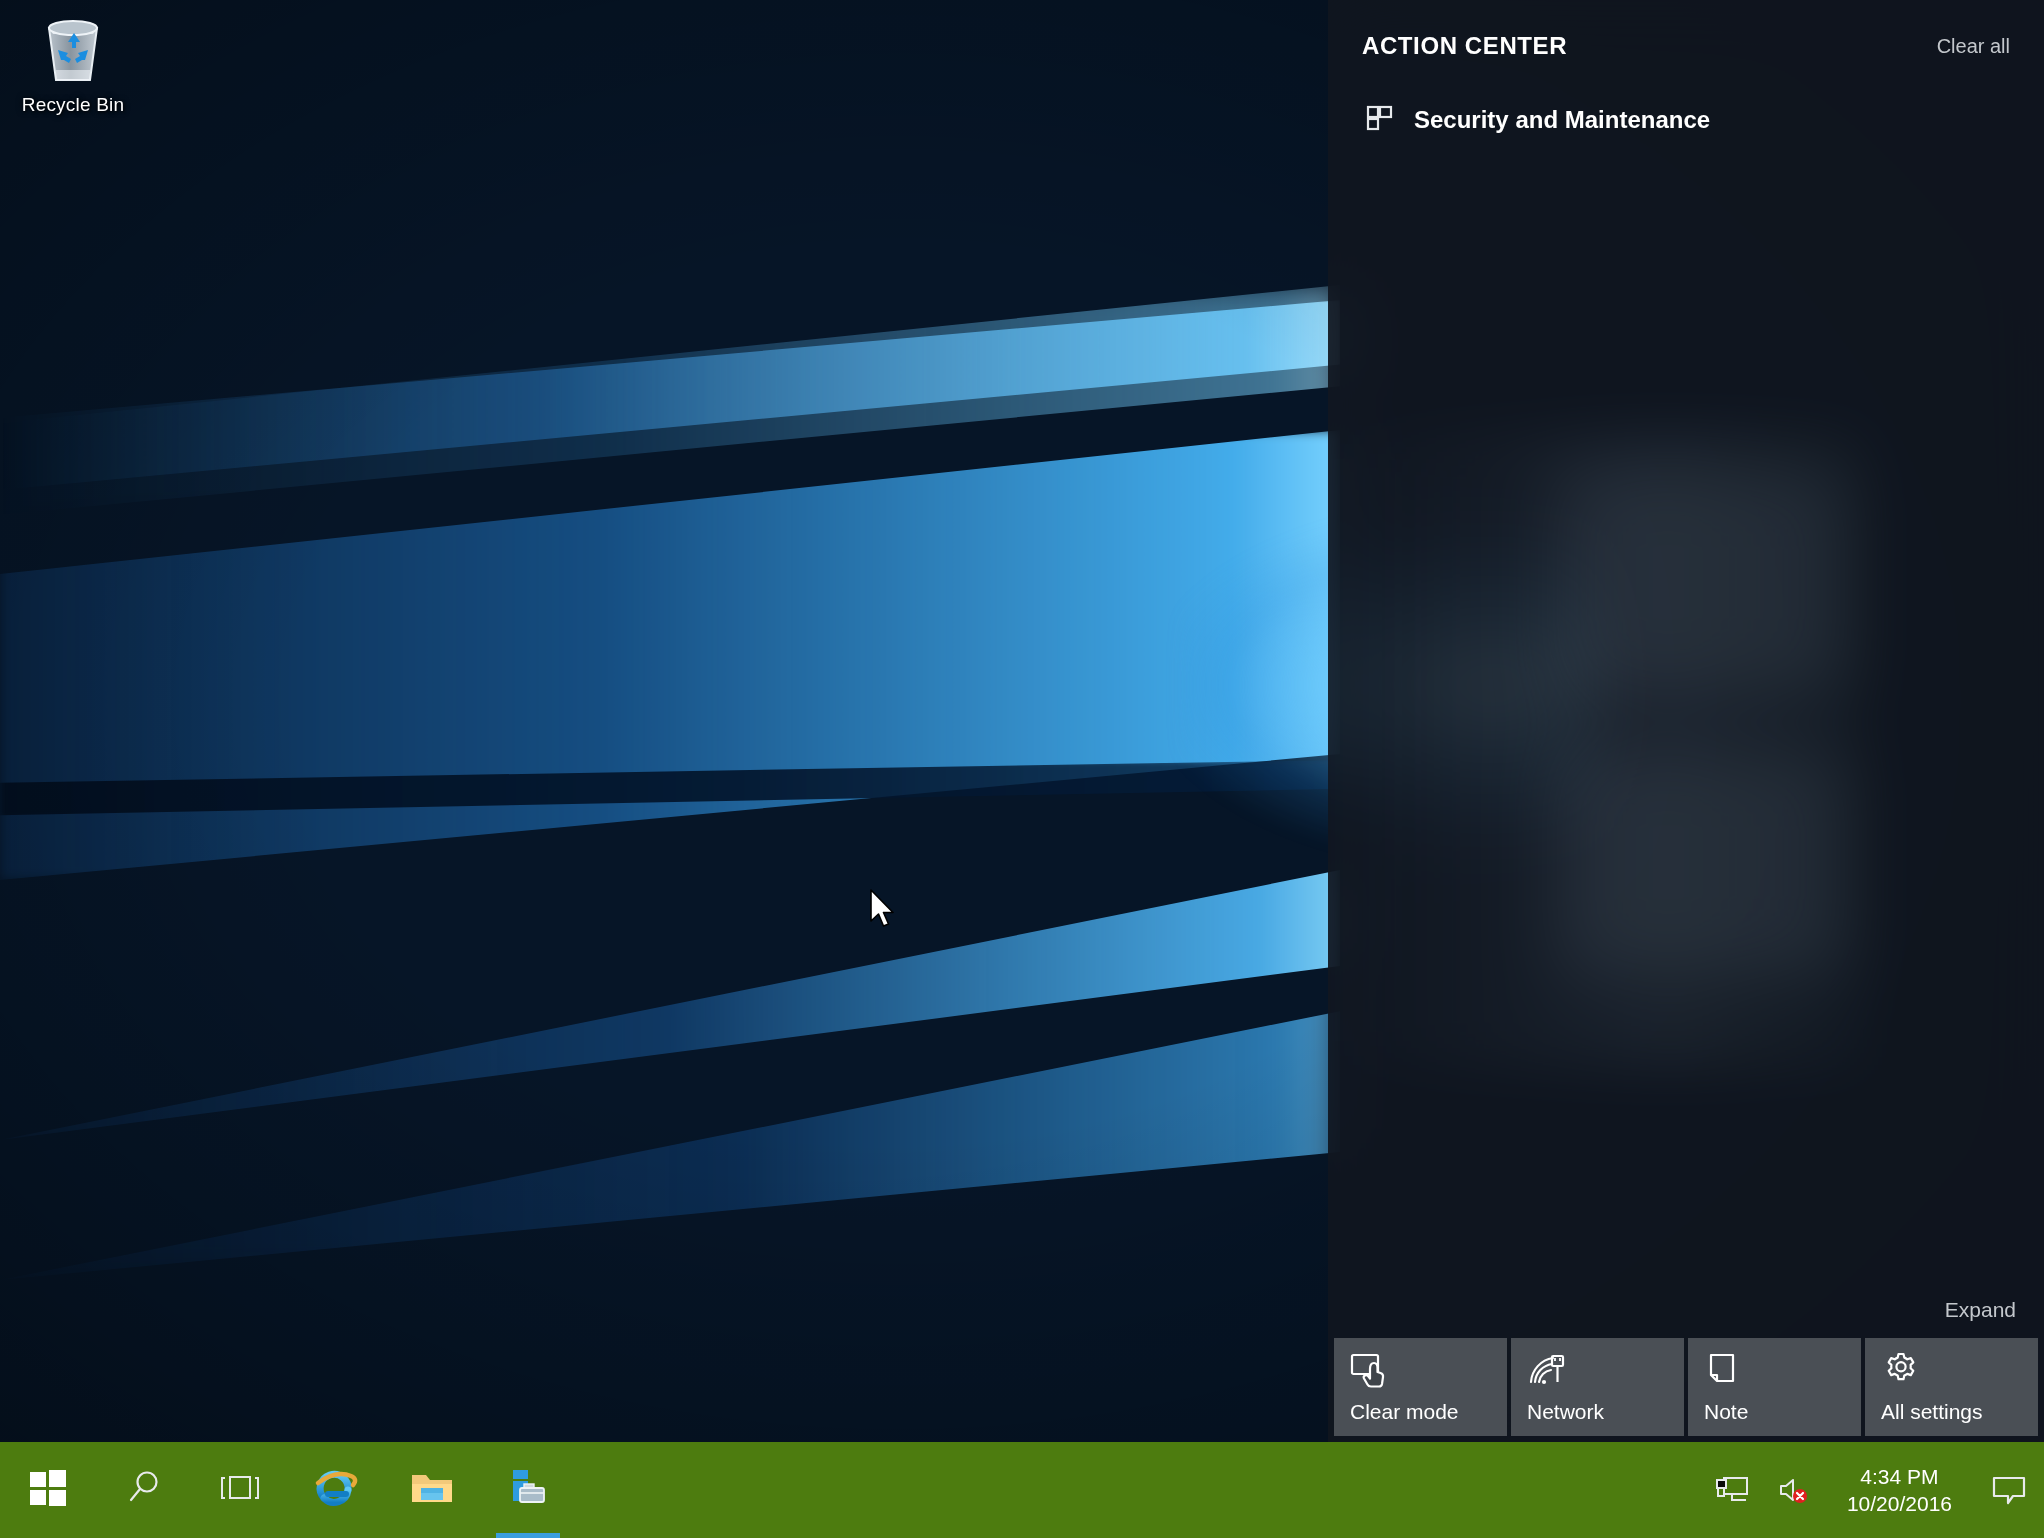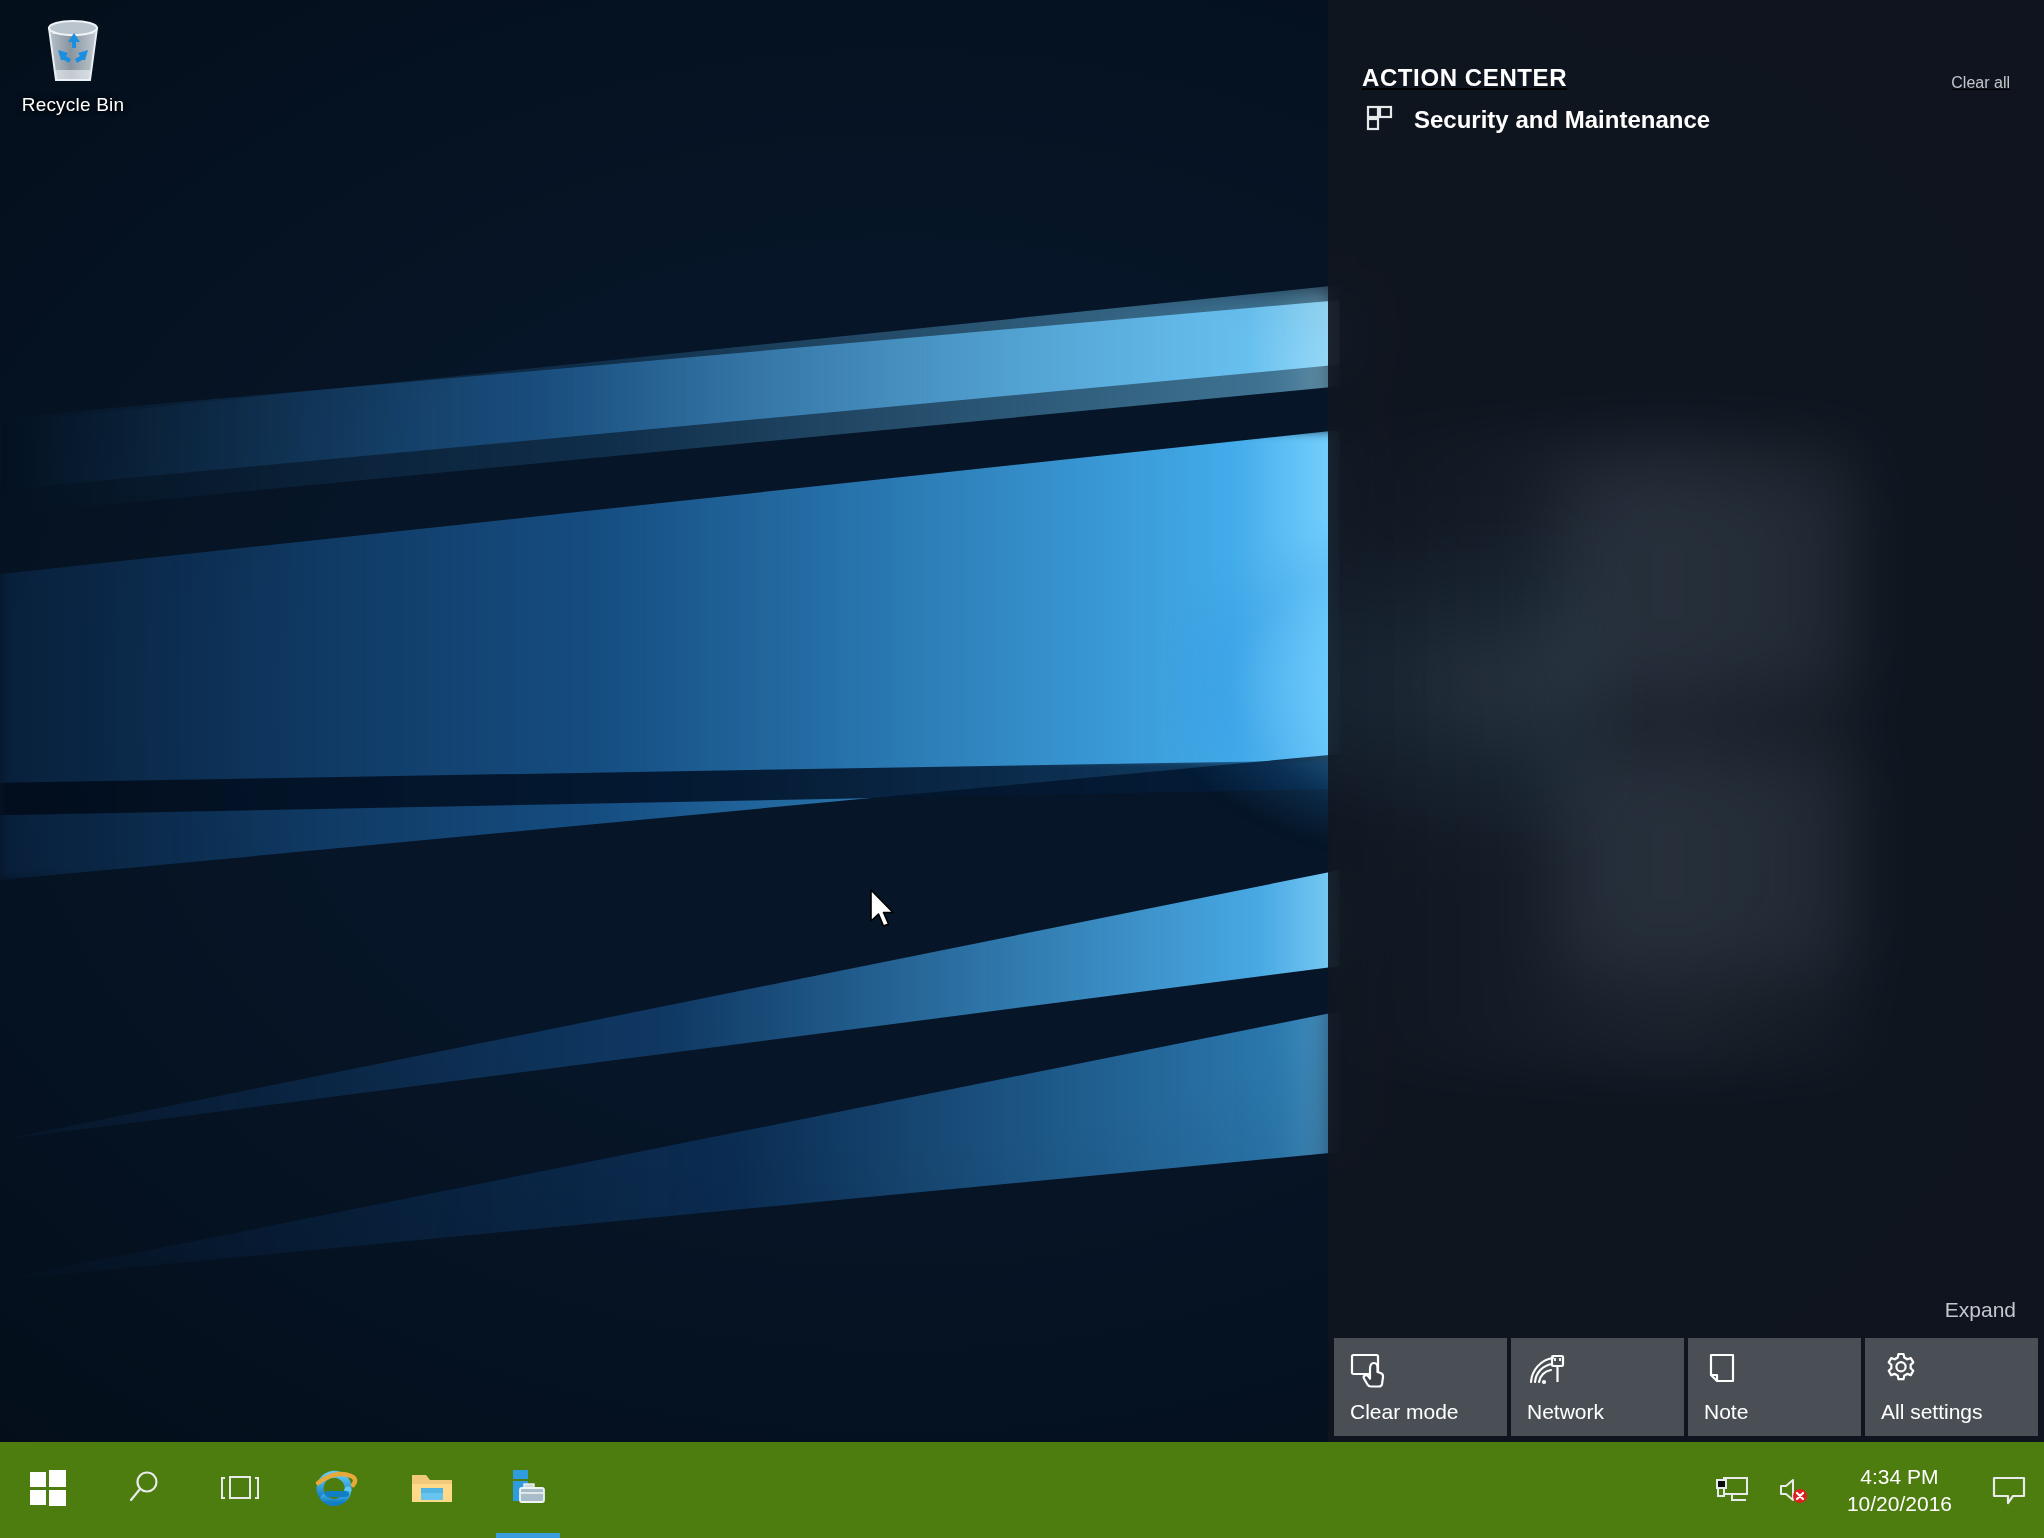--- a/index.html
+++ b/index.html
@@ -100,27 +100,27 @@
   }
   #ac-bleed:before, #ac-bleed:after{
     content:""; position:absolute; left:250px; width:290px; height:225px;
     background:rgba(190,215,235,0.30); filter:blur(24px);
   }
   #ac-bleed:before{ top:40px; }
   #ac-bleed:after{ top:320px; }
 
   #ac-header{
     height:92px; flex:0 0 auto; position:relative;
-    display:flex; align-items:flex-end; padding:0 34px 0 34px;text-decoration:underline;
+    display:flex; align-items:center; padding:0 34px 0 34px;
   }
   #ac-title{
     color:#ffffff; font-size:24px; font-weight:bold; letter-spacing:.6px;
   }
   #ac-clearall{
-    margin-left:auto; color:#c3c7cc; font-size:16px; cursor:pointer;
+    margin-left:auto; color:#c3c7cc; font-size:20px; cursor:pointer;
   }
 
   #ac-body{ flex:1 1 auto; position:relative; overflow:hidden; }
 
   .group-header{
     display:flex; align-items:center; gap:20px; padding:4px 34px 0 38px; height:52px;
   }
   .group-header .gh-title{ color:#ffffff; font-size:24px; font-weight:bold; }
 
   .notification{

